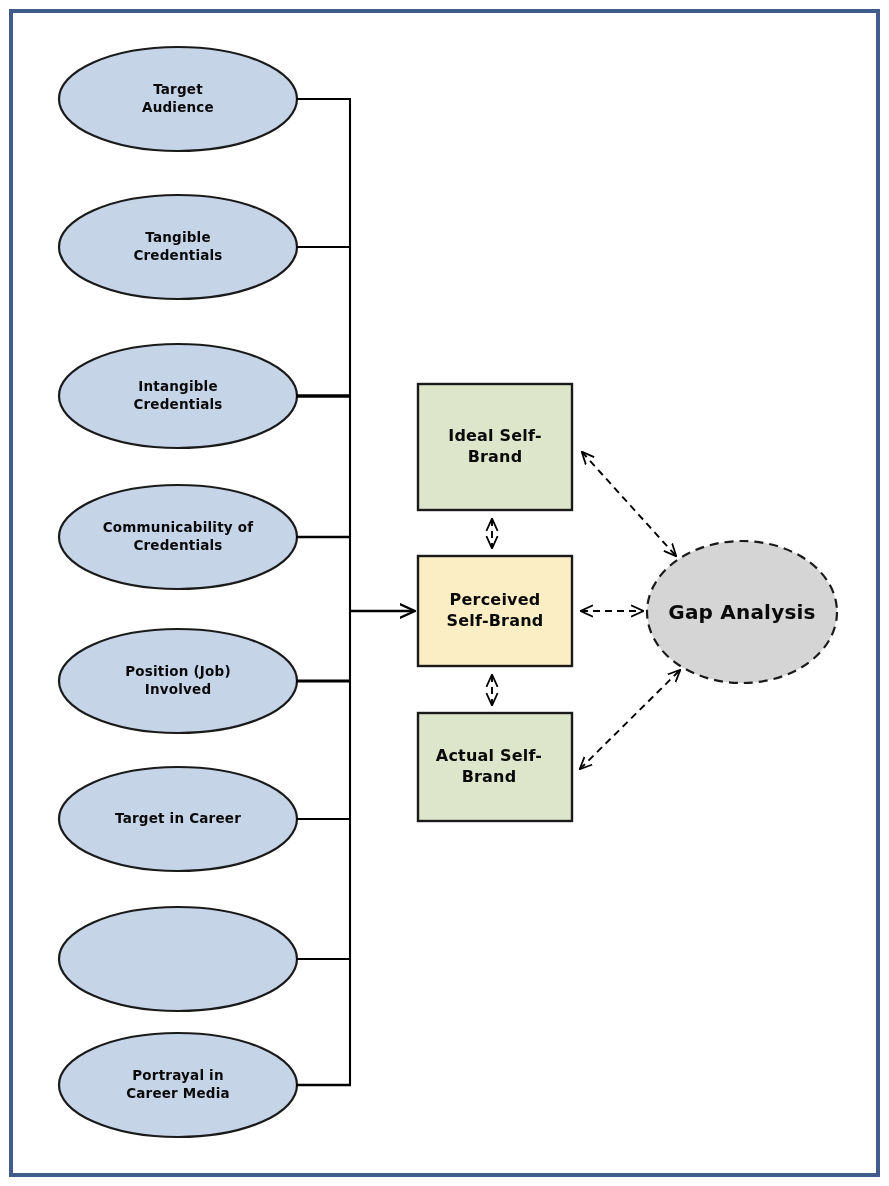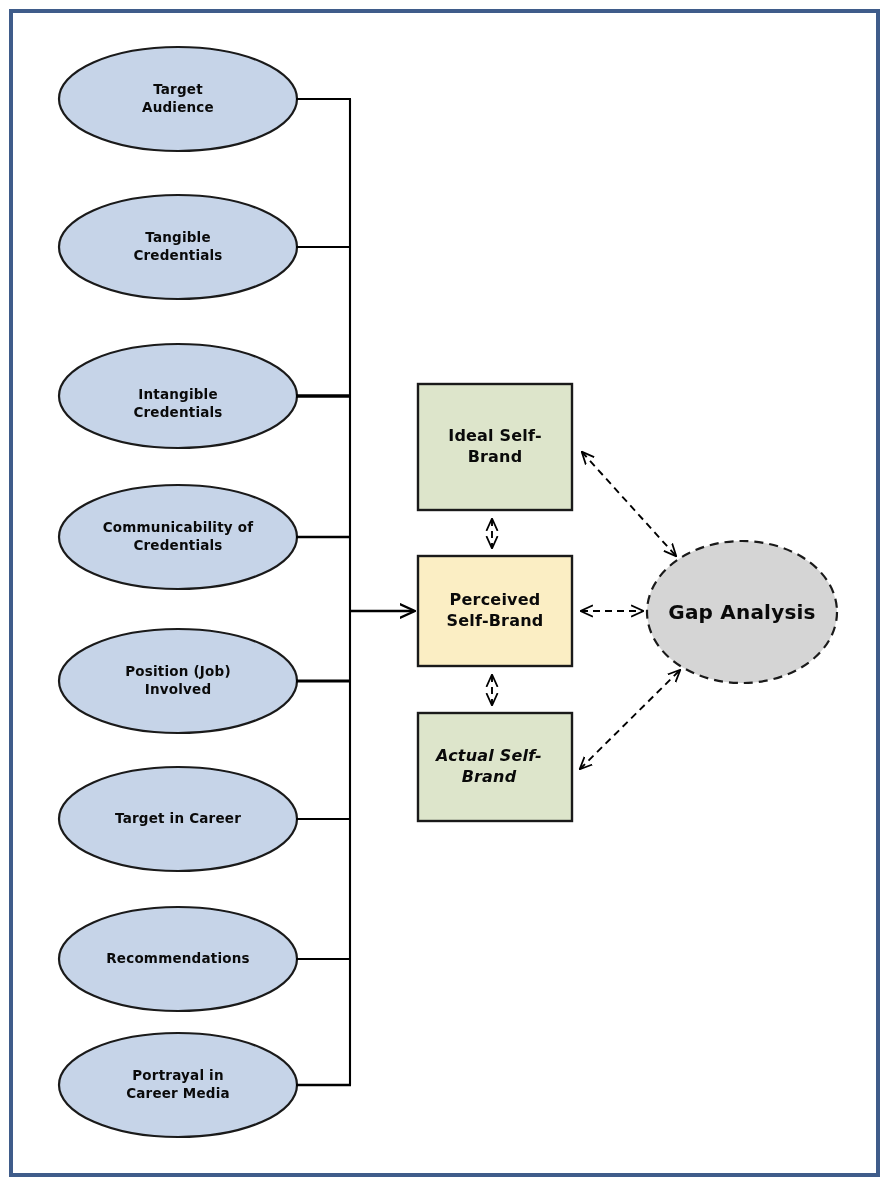--- a/index.html
+++ b/index.html
@@ -115,34 +115,33 @@
         <path d="M 582 452 L 676 556" marker-start="url(#thinArrow)" marker-end="url(#thinArrow)"></path>
         <path d="M 581 611 L 643 611" marker-start="url(#thinArrow)" marker-end="url(#thinArrow)"></path>
         <path d="M 580 769 L 680 670" marker-start="url(#thinArrow)" marker-end="url(#thinArrow)"></path>
       </g>
     </svg>
 
     <div class="node-label ellipse-label" style="left:59px;top:47px;width:238px;height:104px;">Target
 Audience</div>
     <div class="node-label ellipse-label" style="left:59px;top:195px;width:238px;height:104px;">Tangible
 Credentials</div>
-    <div class="node-label ellipse-label" style="left:59px;top:352px;width:238px;height:104px;">Intangible
+    <div class="node-label ellipse-label" style="left:59px;top:344px;width:238px;height:104px;">Intangible
 Credentials</div>
     <div class="node-label ellipse-label" style="left:59px;top:485px;width:238px;height:104px;">Communicability of
 Credentials</div>
     <div class="node-label ellipse-label" style="left:59px;top:629px;width:238px;height:104px;">Position (Job)
 Involved</div>
     <div class="node-label ellipse-label" style="left:59px;top:767px;width:238px;height:104px;">Target in Career</div>
-    <div class="node-label ellipse-label" style="left:59px;top:907px;width:238px;height:104px;">Recommendations</div>
     <div class="node-label ellipse-label" style="left:59px;top:1033px;width:238px;height:104px;">Portrayal in
 Career Media</div>
 
     <div class="node-label box-label" style="left:418px;top:384px;width:154px;height:126px;">Ideal Self-
 Brand</div>
     <div class="node-label box-label" style="left:418px;top:556px;width:154px;height:110px;">Perceived
 Self-Brand</div>
-    <div class="node-label box-label" style="left:418px;top:713px;width:142px;height:108px;font-style:italic;">Actual Self-
+    <div class="node-label box-label" style="left:418px;top:713px;width:142px;height:108px;">Actual Self-
 Brand</div>
 
     <div class="node-label circle-label" style="left:647px;top:541px;width:190px;height:142px;">Gap Analysis</div>
 
   </div>
 </div>
 
 </body></html>

